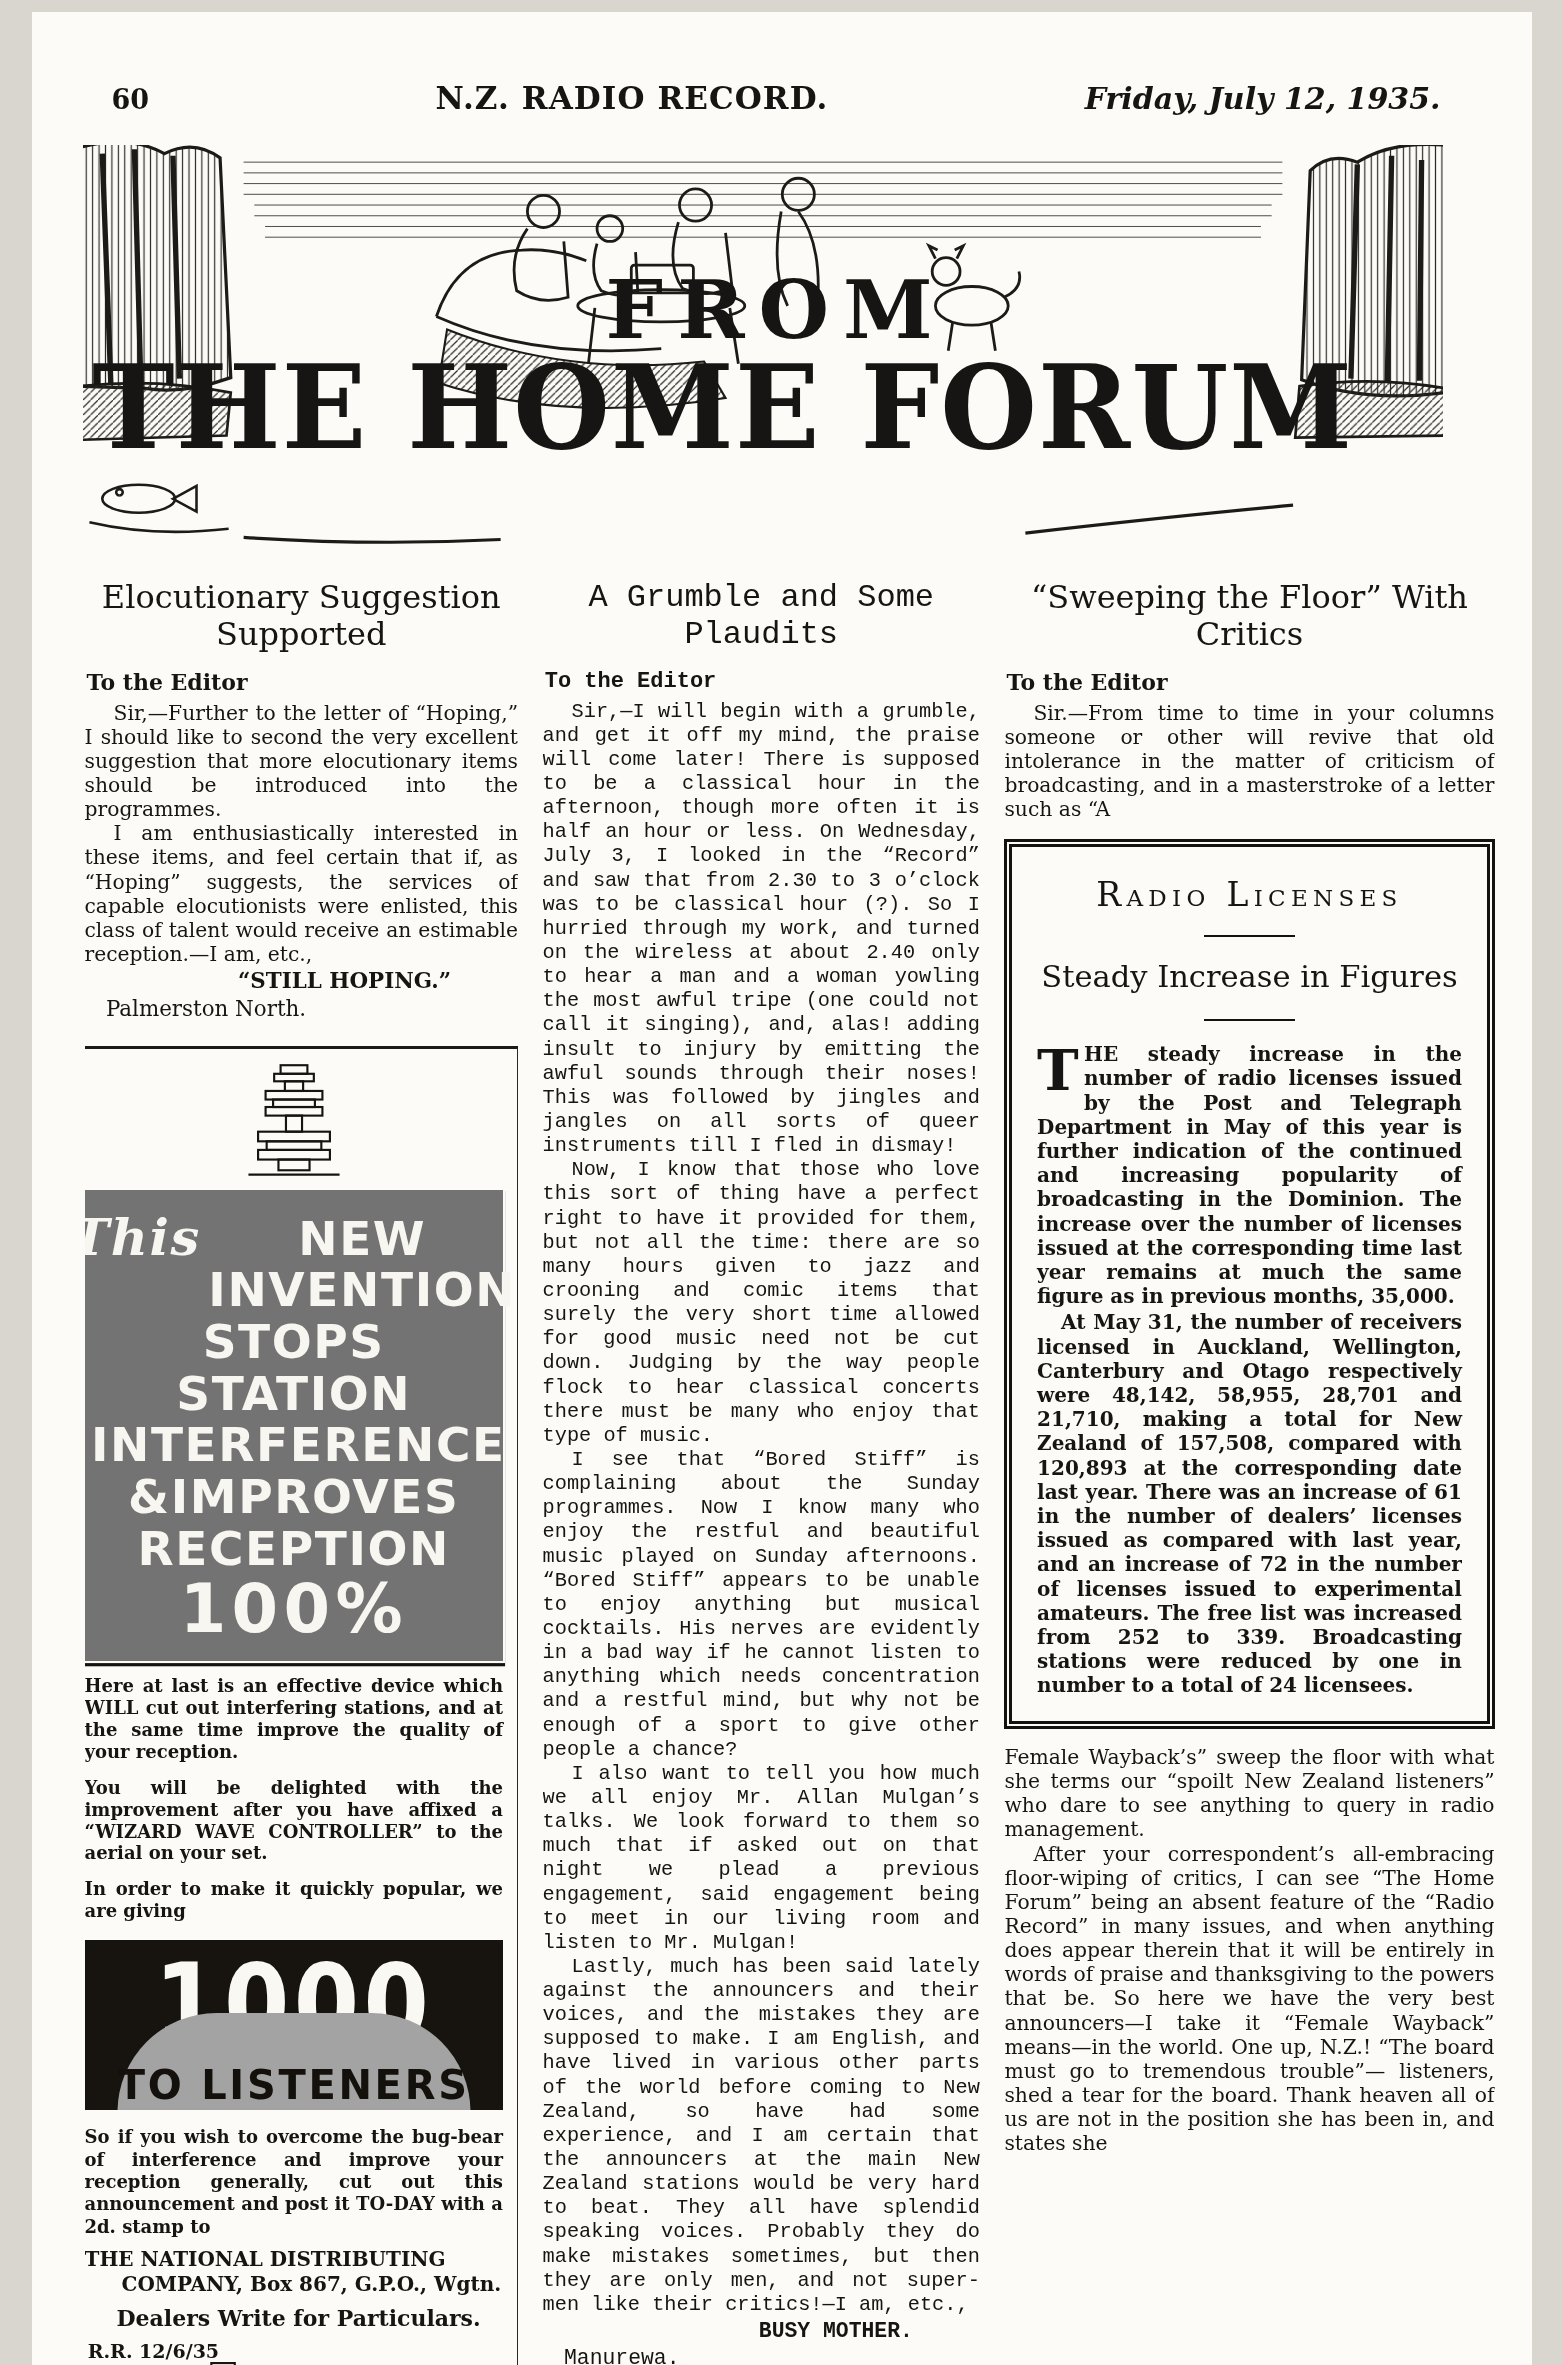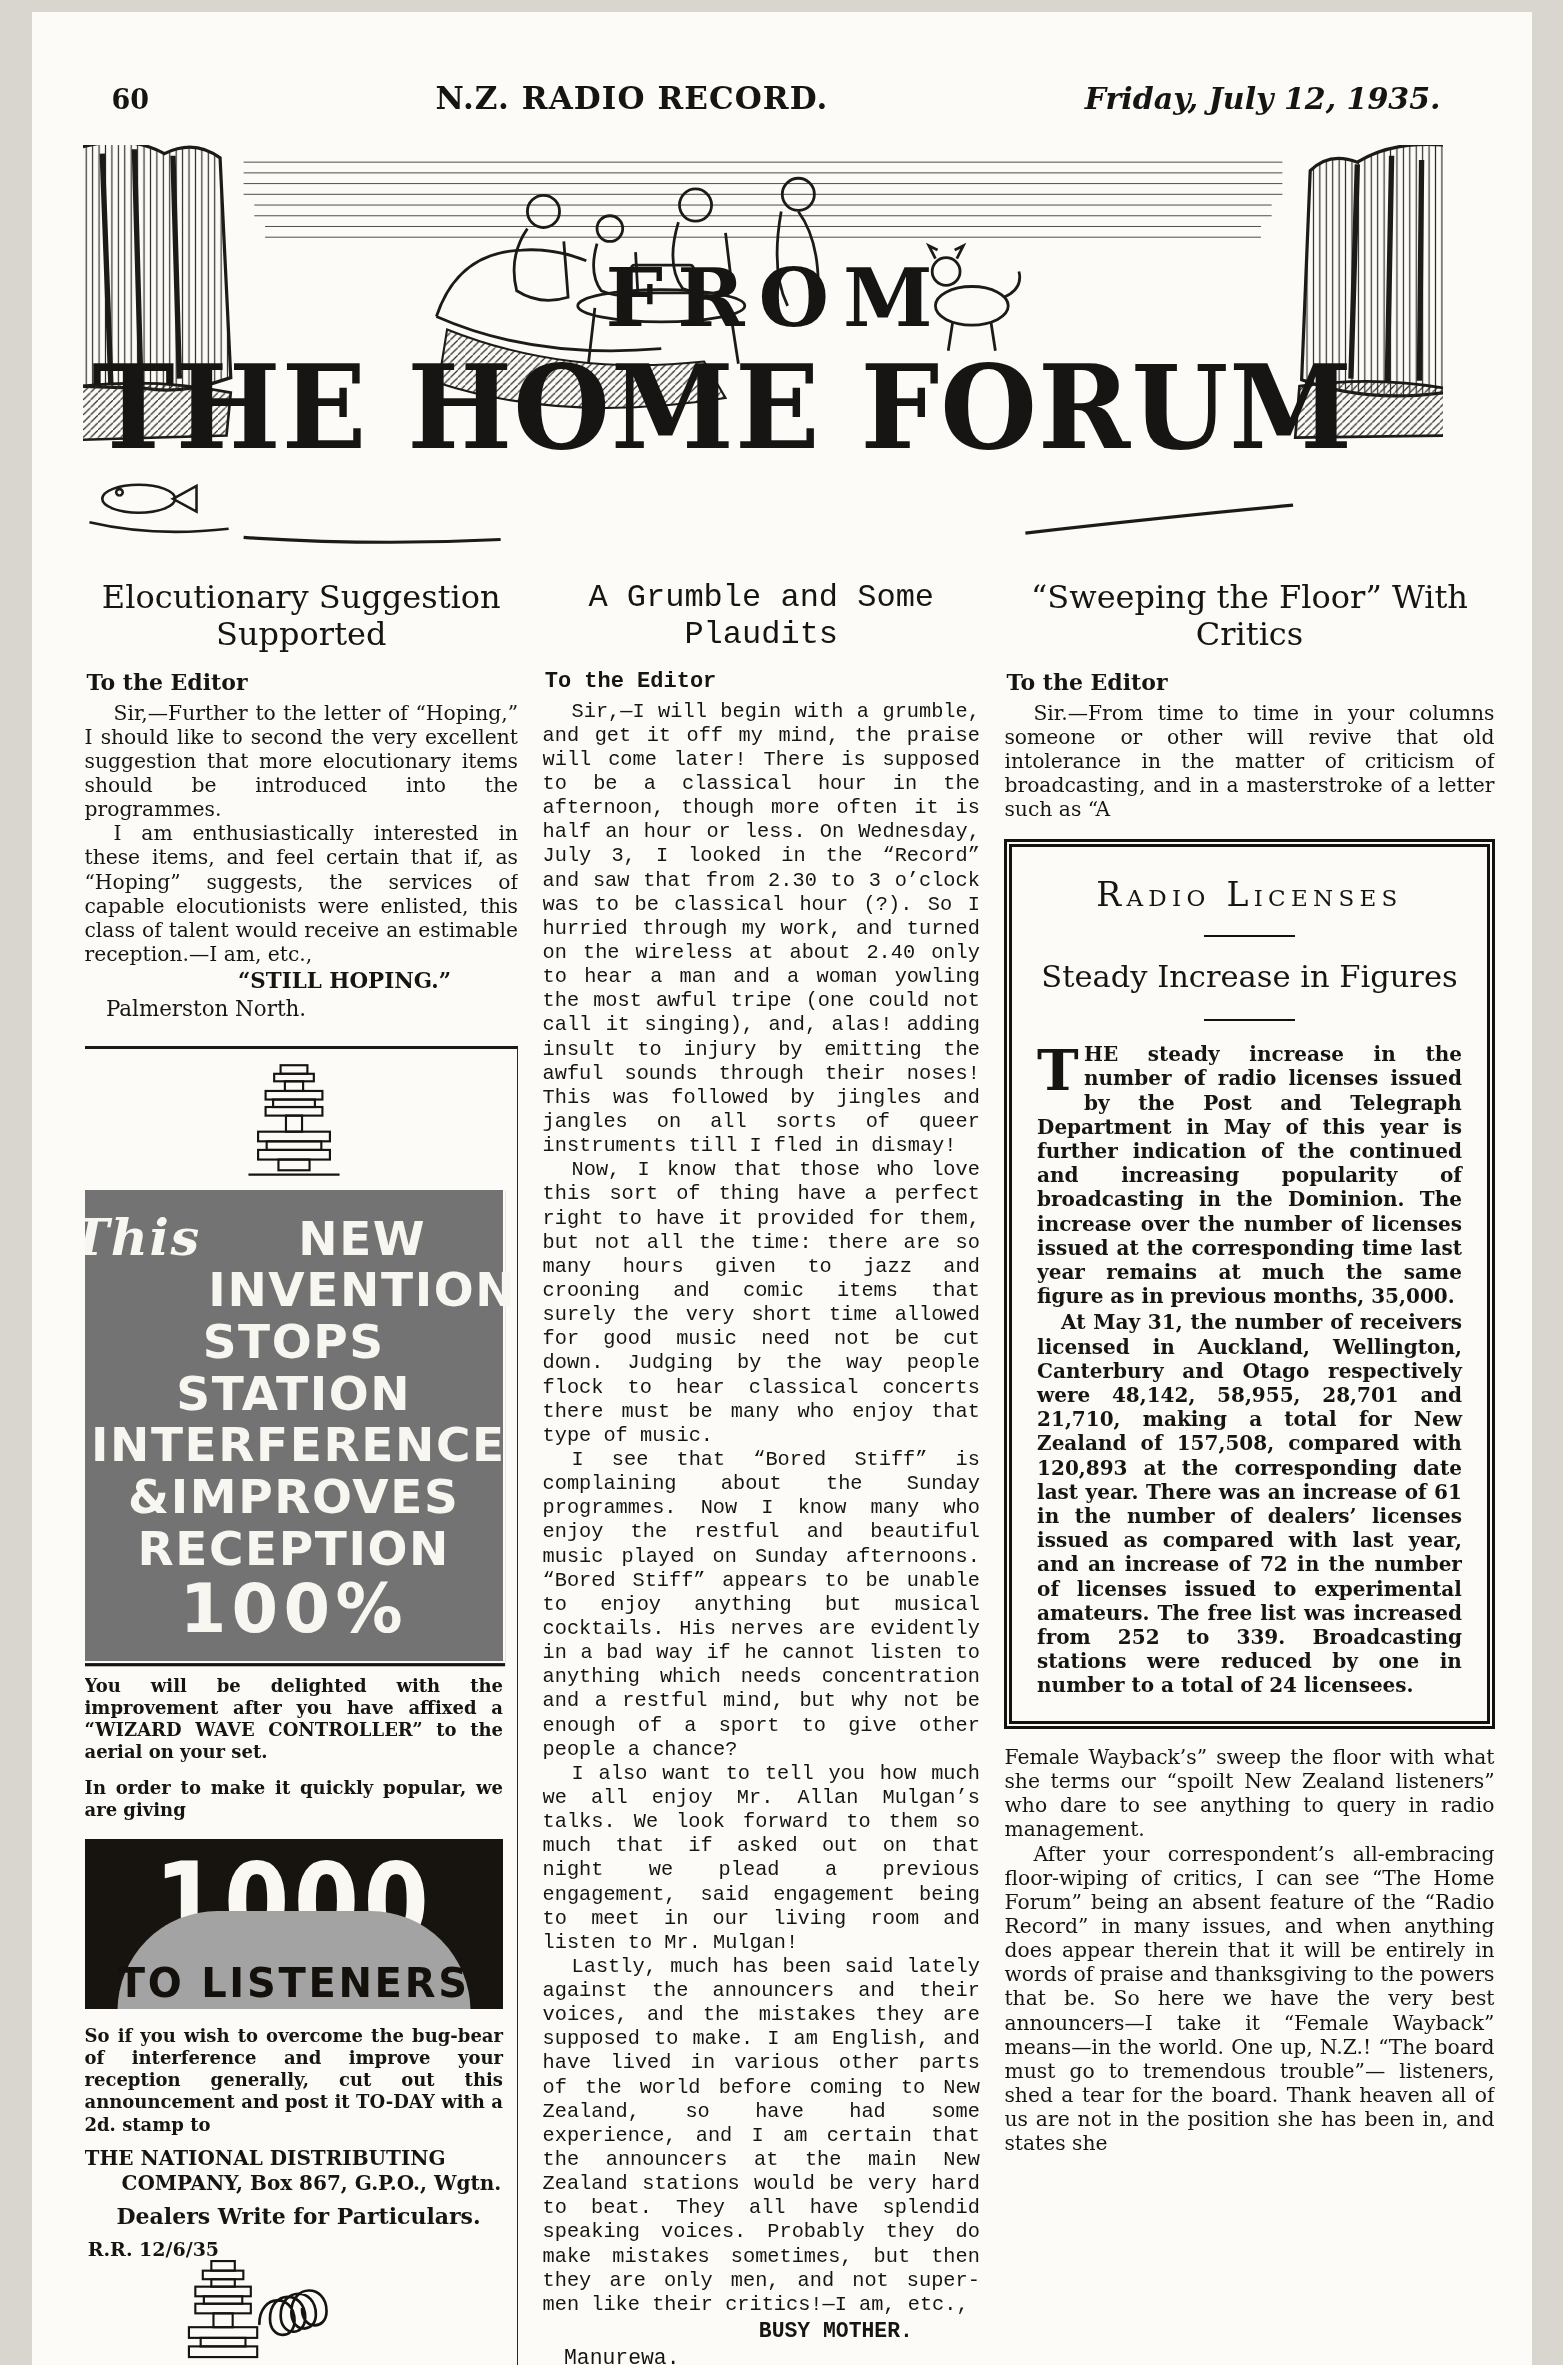--- a/index.html
+++ b/index.html
@@ -14,21 +14,21 @@
     padding:68px 91px 0 80px;
   }
   .page-number { font-size:27px; font-weight:bold; width:118px; }
   .masthead { flex:1; text-align:center; font-size:31px; font-weight:bold; letter-spacing:1.1px; }
   .issue-date { font-size:30px; font-weight:bold; font-style:italic; text-align:right; width:406px; }
 
   
   .banner { position:relative; width:1360px; height:402px; margin:29px 0 0 51px; }
   .banner svg { position:absolute; inset:0; width:100%; height:100%; }
   .banner-from {
-    position:absolute; top:112px; left:50%; transform:translateX(-46%);
+    position:absolute; top:124px; left:50%; transform:translateX(-46%);
     font-size:81px; font-weight:bold; letter-spacing:14px; line-height:1;
   }
   .banner-title {
     position:absolute; top:207px; left:9.6px; width:1245px; text-align:center;
     font-size:111px; font-weight:bold; letter-spacing:1.1px; line-height:1; white-space:nowrap;
     transform:scaleY(1.04);
   }
 
   
   .columns {
@@ -228,20 +228,21 @@
           <div class="ad-line ad-line-first">
             <span class="ad-script">This</span>
             <span>NEW INVENTION</span>
           </div>
           <div class="ad-line">STOPS STATION</div>
           <div class="ad-line">INTERFERENCE</div>
           <div class="ad-line">&amp;IMPROVES RECEPTION</div>
           <div class="ad-line ad-line-pct">100%</div>
         </div>
 
+        <p class="ad-body">Here at last is an effective device which WILL cut out interfering stations, and at the same time improve the quality of your reception.</p>
         <p class="ad-body">You will be delighted with the improvement after you have affixed a “WIZARD WAVE CONTROLLER” to the aerial on your set.</p>
         <p class="ad-body">In order to make it quickly popular, we are giving</p>
 
         <div class="free-banner">
           <div class="free-big">1000 FREE</div>
           <div class="free-arc">TO LISTENERS</div>
         </div>
 
         <p class="ad-small">So if you wish to overcome the bug-bear of interference and improve your reception generally, cut out this announcement and post it TO-DAY with a 2d. stamp to</p>
         <div class="ad-company">

